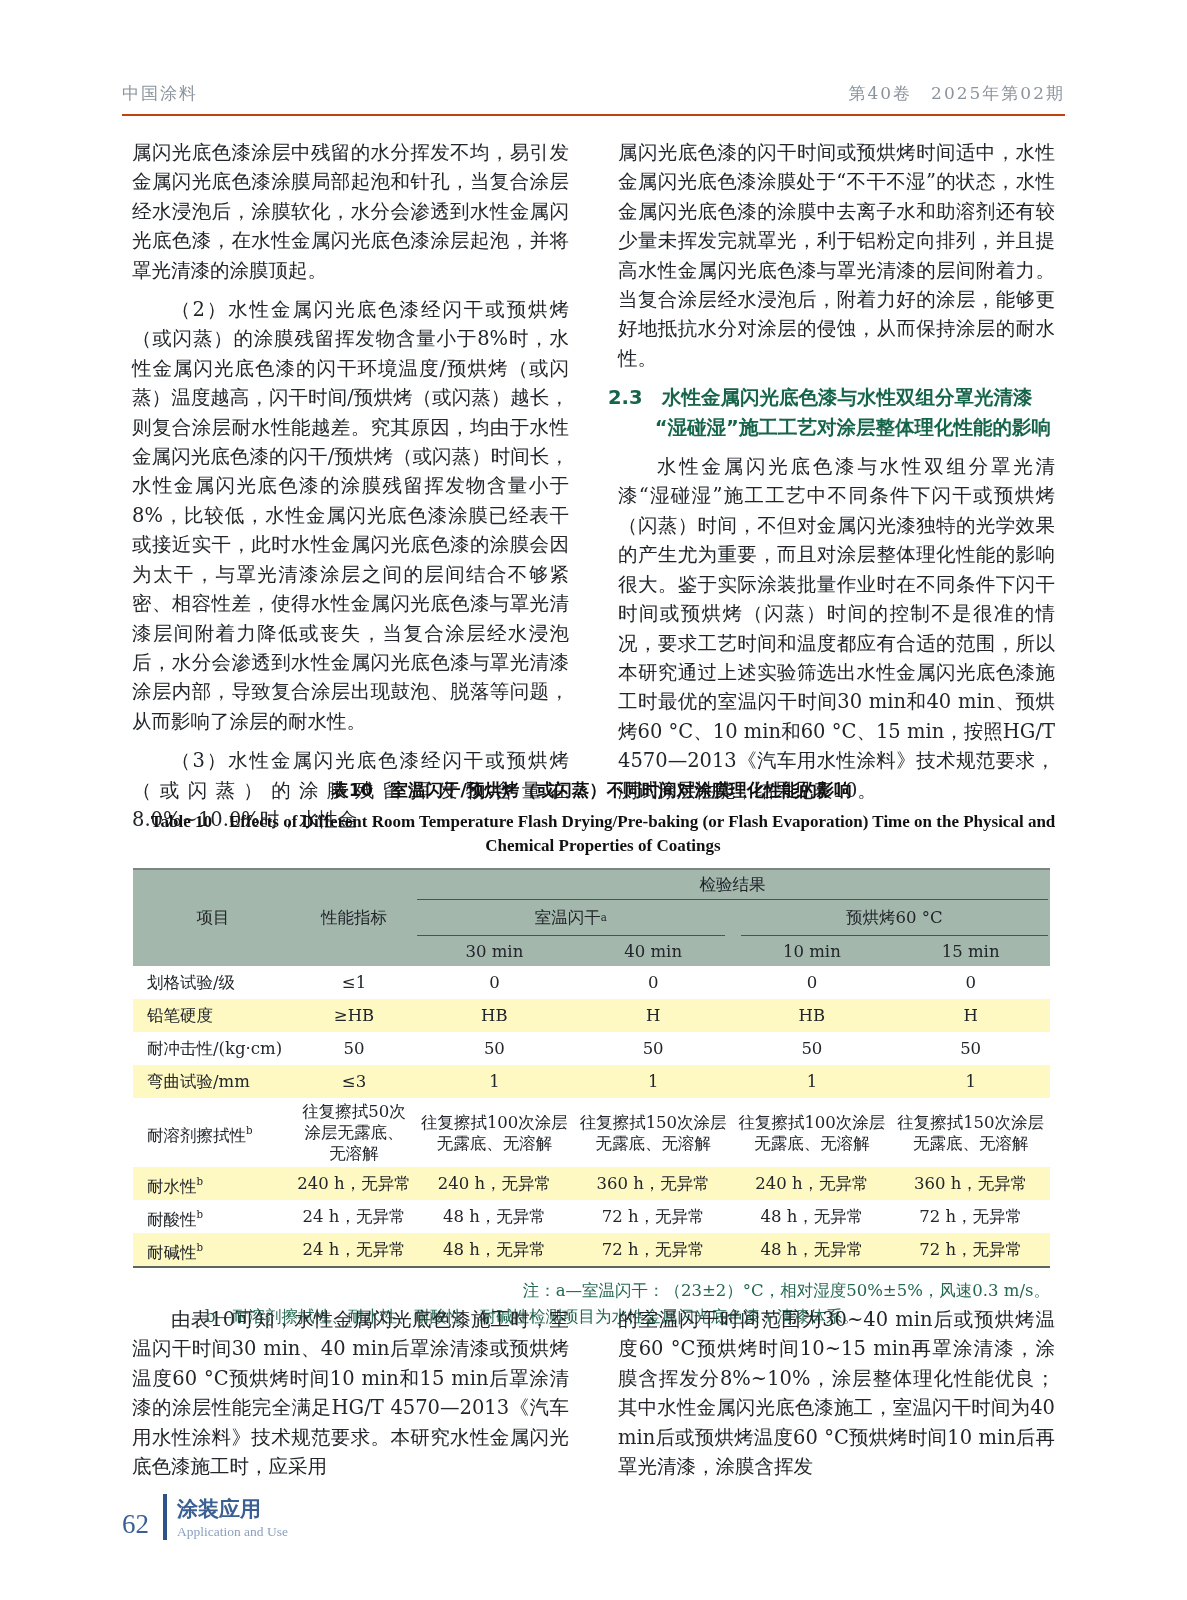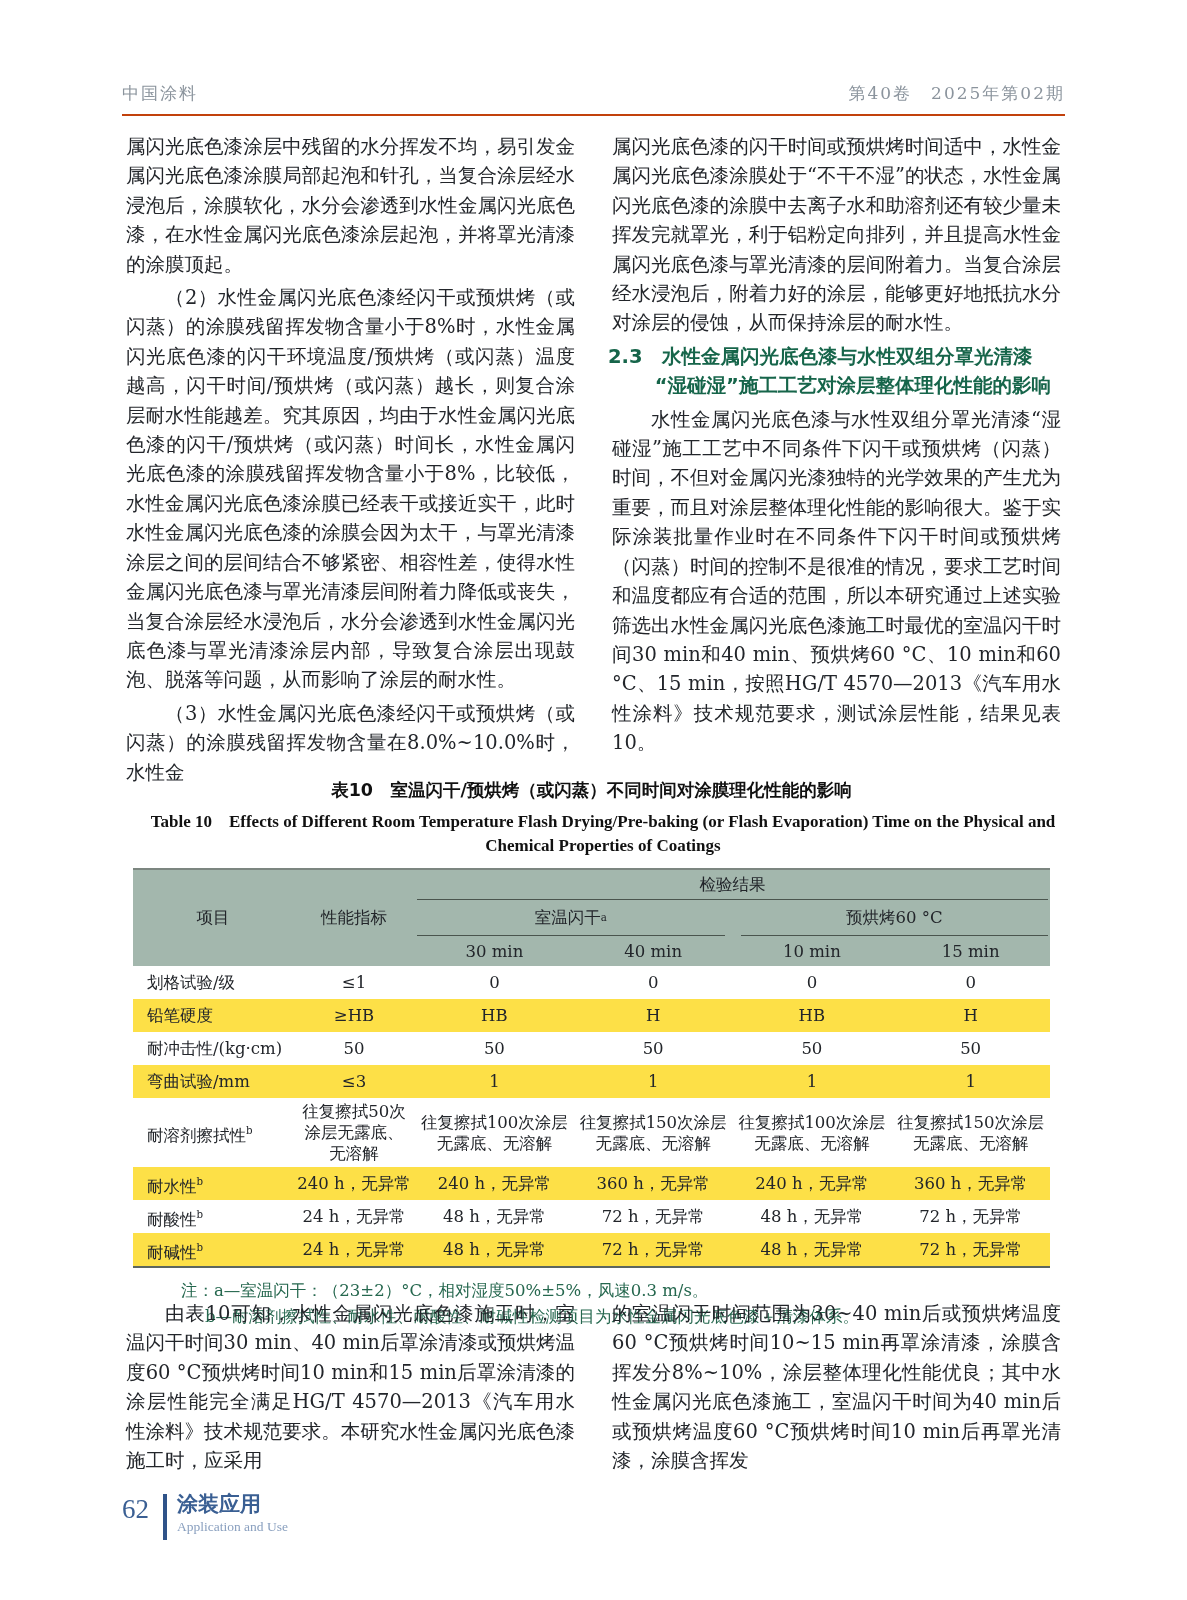--- a/index.html
+++ b/index.html
@@ -8,21 +8,21 @@
 
   
   .running-head { position:absolute; left:122px; right:122px; top:82px;
     display:flex; justify-content:space-between; align-items:flex-end;
     color:#8b949d; font-size:17px; letter-spacing:2px;
     border-bottom:2px solid #c2410c; padding-bottom:9px; }
 
   
   .col { position:absolute; width:457px; font-size:19.5px; line-height:29.4px;
          text-align:justify; text-justify:inter-ideograph; }
-  .col p { margin:4px; }
+  .col p { margin:10px; }
   .col p.indent { text-indent:2em; }
   .top-left  { left:122px; top:128px; }
   .top-right { left:608px; top:128px; }
   .bot-left  { left:122px; top:1295px; }
   .bot-right { left:608px; top:1295px; }
 
   .sec-heading { color:#16654a; font-weight:bold;
     font-family:"DejaVu Sans","Liberation Sans",sans-serif;
     font-size:19.5px; line-height:29.4px; text-align:left; }
   .sec-heading .l2 { padding-left:2.4em; }
@@ -49,31 +49,31 @@
               display:flex; align-items:center; justify-content:center;
               border-bottom:1.5px solid #4a554e; margin:0 8px 0 2px; }
   .hc-bake  { grid-column:5/7; grid-row:2; align-self:stretch;
               display:flex; align-items:center; justify-content:center;
               border-bottom:1.5px solid #4a554e; margin:0 2px 0 8px; }
   .hc-sub { grid-row:3; text-align:center; }
   sup { font-size:0.62em; }
 
   .trow { display:grid; grid-template-columns:160px 122px 1fr 1fr 1fr 1fr;
           align-items:center; min-height:33px; background:#ffffff; }
-  .trow.shaded { background:#fde047; }
+  .trow.shaded { background:#fef9c3; }
   .trow .c { text-align:center; line-height:21px; padding:3px 4px; }
   .trow .c.item { text-align:left; padding-left:14px; }
   .trow.tall { min-height:64px; }
 
   .notes { margin-top:10px; color:#25674e; font-size:16.5px; line-height:26px; }
-  .notes .n1 { padding-left:48px; }
+  .notes .n1 { padding-left:48px;text-align:right; }
   .notes .n2 { padding-left:72px; }
 
   
-  .footer { position:absolute; left:122px; top:1494px; display:flex; align-items:flex-start; }
+  .footer { position:absolute; left:122px; top:1494px; display:flex; align-items:flex-end; }
   .pageno { color:#3a5f93; font-size:27px; font-family:"Liberation Serif",serif; }
   .fbar { width:4px; height:46px; background:#2f5389; margin:0 10px 0 14px; }
   .fsec-cn { color:#3a5f93; font-weight:bold; font-size:21px;
              font-family:Liberation Mono, monospace; line-height:24px; }
   .fsec-en { color:#8aa0bf; font-size:13.5px; font-family:"Liberation Serif",serif; line-height:17px; }
 </style>
 </head>
 <body>
 
 <div class="running-head">

